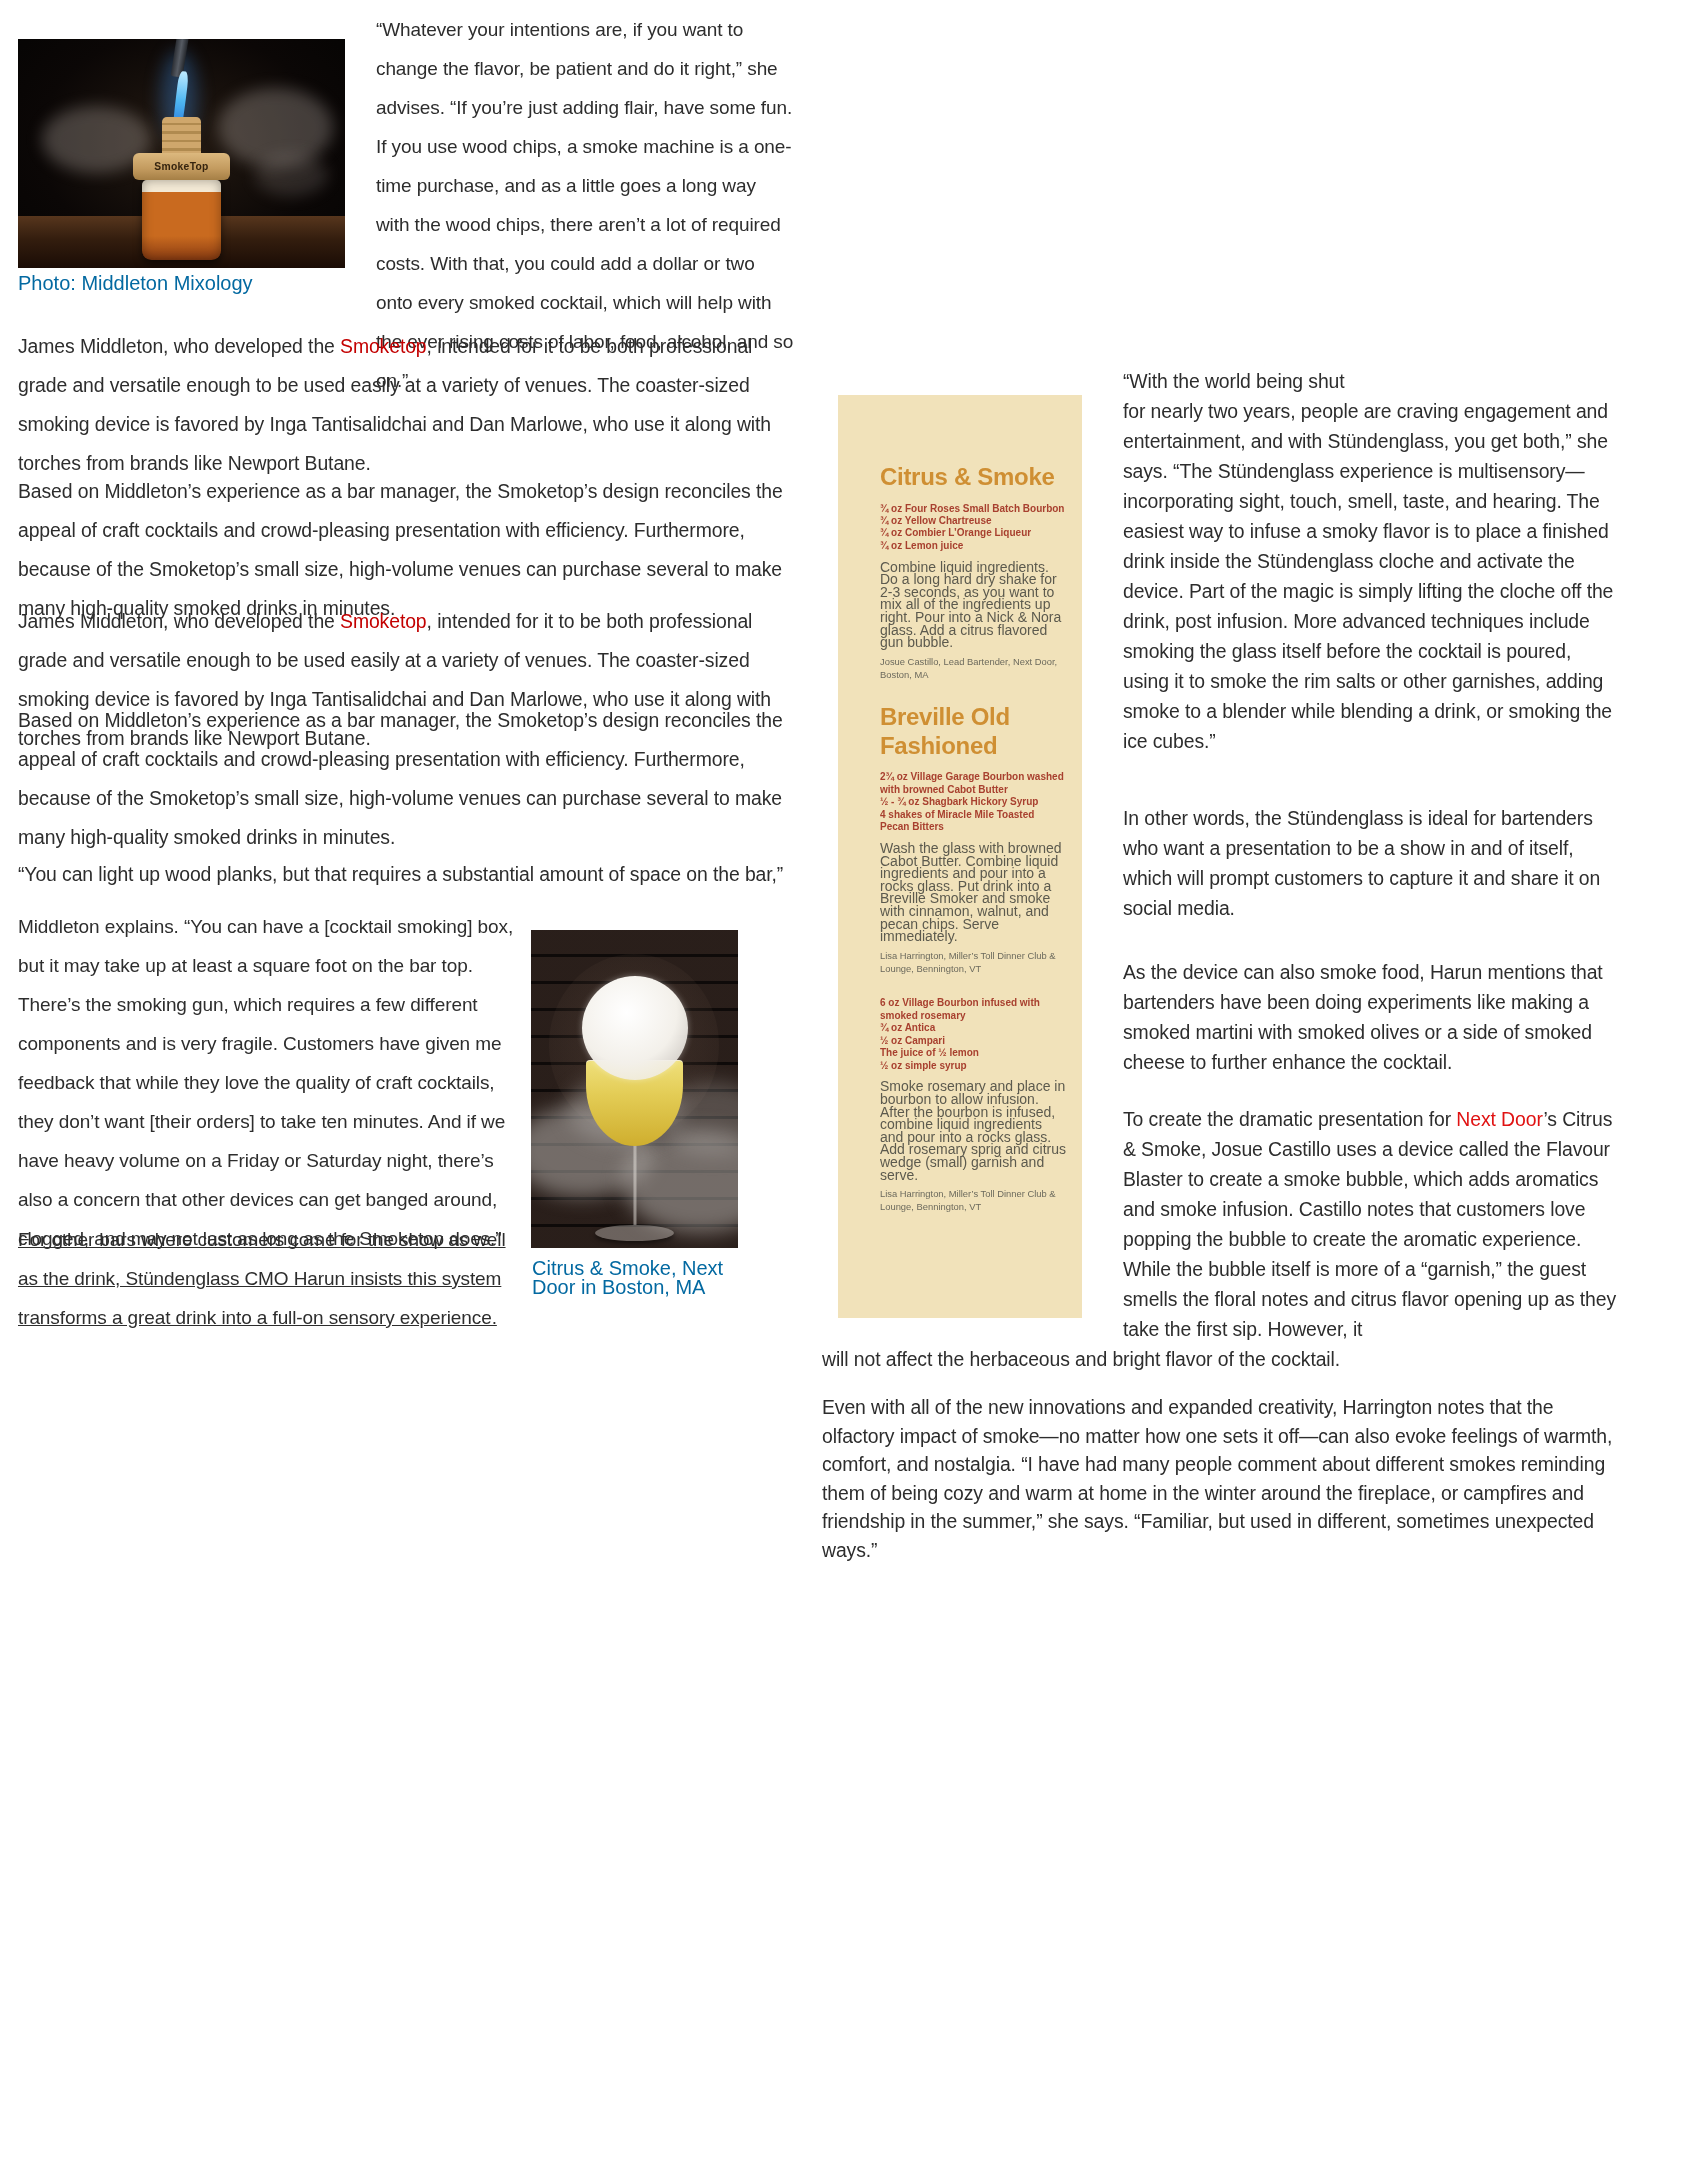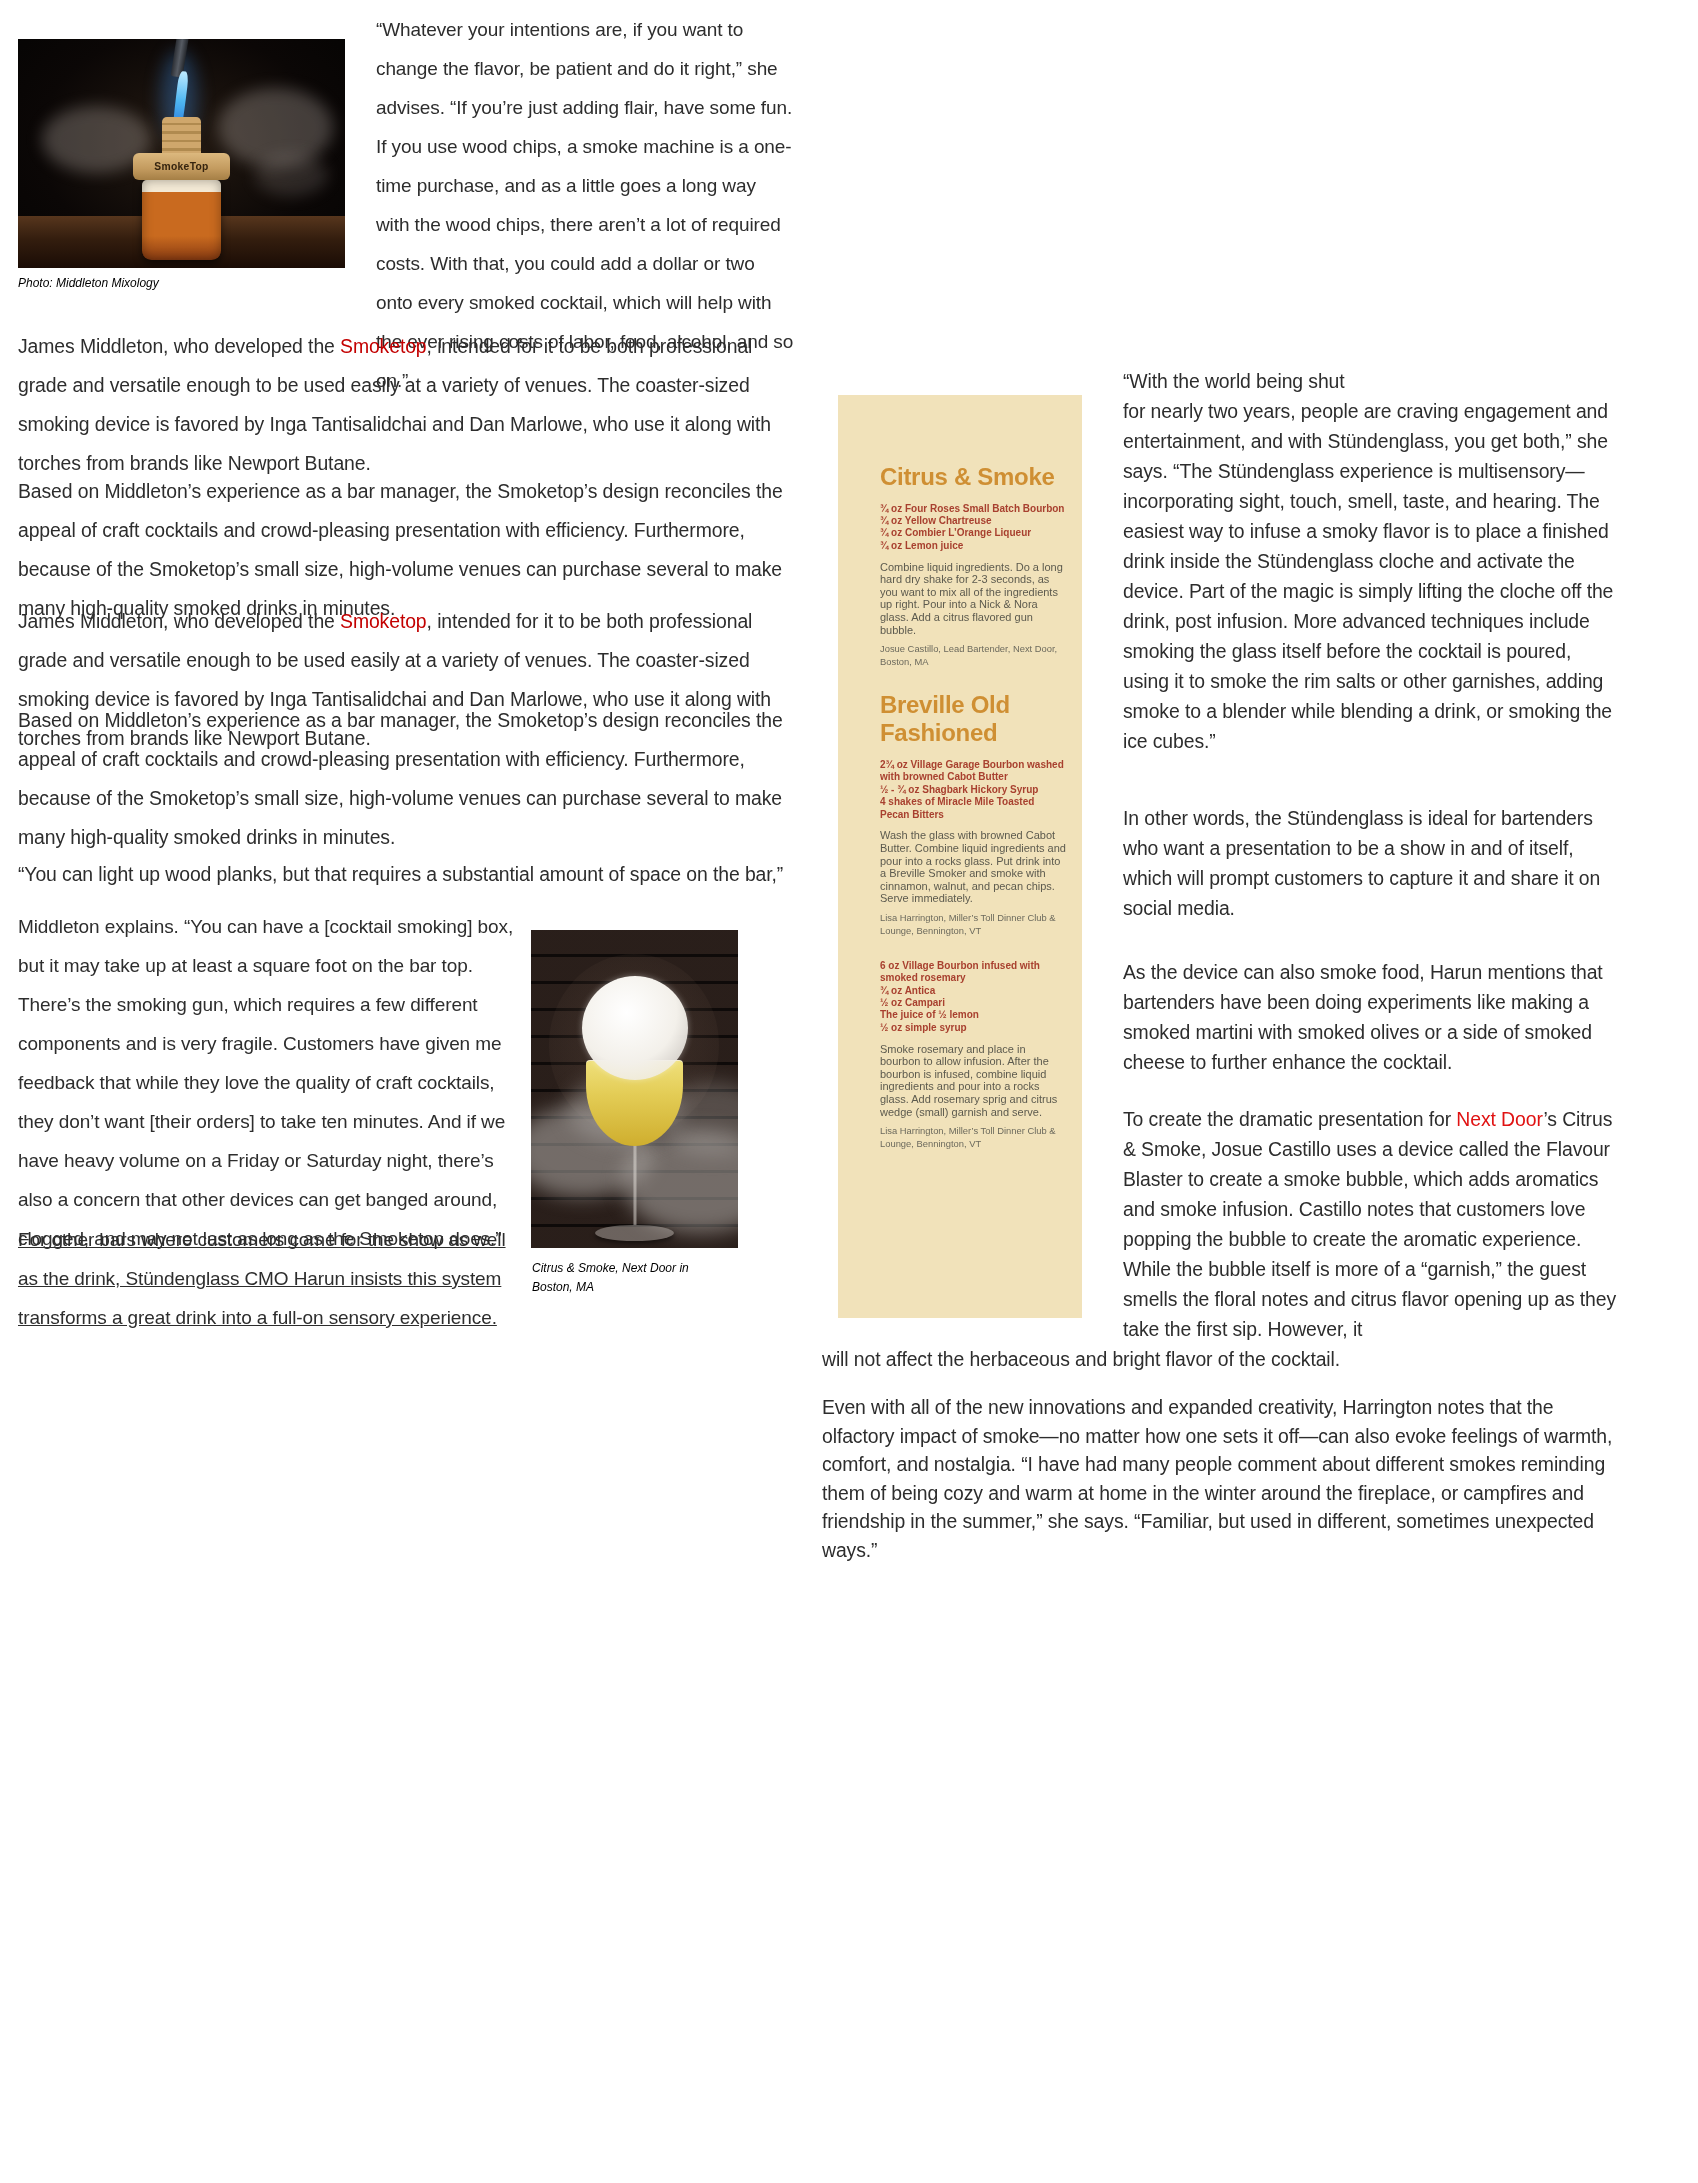--- a/index.html
+++ b/index.html
@@ -3,32 +3,32 @@
 <meta charset="utf-8">
 <style>
   html,body{margin:0;padding:0;background:#ffffff;}
   .page{position:relative;width:1698px;height:2183px;background:#ffffff;overflow:hidden;
         font-family:"Liberation Sans", sans-serif;color:#2d2d2d;}
   .abs{position:absolute;}
   .body-text{font-size:19.4px;line-height:39px;letter-spacing:-0.1px;color:#2d2d2d;}
   .narrow-text{font-size:19px;line-height:39px;letter-spacing:-0.1px;color:#2d2d2d;}
   .right-text{font-size:19.4px;line-height:30px;letter-spacing:-0.1px;color:#2d2d2d;}
   .bottom-text{font-size:19.4px;line-height:28.5px;letter-spacing:-0.1px;color:#2d2d2d;}
-  .caption{font-size:12px;line-height:19.4px;font-style:italic;color:#000000;}
+  .caption{font-size:20px;line-height:19.4px;color:#0369a1;}
   .prewrap{white-space:pre-wrap;}
   .link-red{color:#c30000;cursor:pointer;}
   .link-bright{color:#e01212;cursor:pointer;}
   .footer-note{font-size:18px;line-height:25.5px;font-style:italic;color:#1f1f1f;}
   .footer-link{color:#cc1111;cursor:pointer;}
 
   
   .card{background:#f1e2ba;box-sizing:border-box;padding:68px 16px 14px 42px;}
   .r-title{font-size:24px;line-height:28.5px;font-weight:bold;color:#cf8f33;letter-spacing:-0.3px;margin:0 0 11px 0;}
   .r-ingr{font-size:10px;line-height:12.4px;font-weight:bold;color:#a8402f;margin:0 0 8.5px 0;}
-  .r-instr{font-size:11px;line-height:12.6px;color:#5c5a4e;margin:0 0 7.3px 0;}
+  .r-instr{font-size:14px;line-height:12.6px;color:#5c5a4e;margin:0 0 7.3px 0;}
   .r-attr{font-size:9.4px;line-height:12.7px;color:#6c6a5d;margin:0 0 22px 0;}
 
   
   .photo1{width:327px;height:229px;overflow:hidden;
           background:radial-gradient(ellipse at 50% 45%, #241a12 0%, #0b0706 62%, #050403 100%);}
   .p1-table{position:absolute;left:0;top:177px;width:327px;height:52px;
             background:linear-gradient(180deg,#57361d 0%,#331d0e 45%,#1a0c05 100%);}
   .p1-smoke{position:absolute;border-radius:50%;background:rgba(195,185,178,0.30);filter:blur(7.3px);}
   .p1-flame-glow{position:absolute;left:143px;top:12px;width:36px;height:91px;border-radius:50%;
             background:rgba(60,140,230,0.35);filter:blur(8.5px);}

